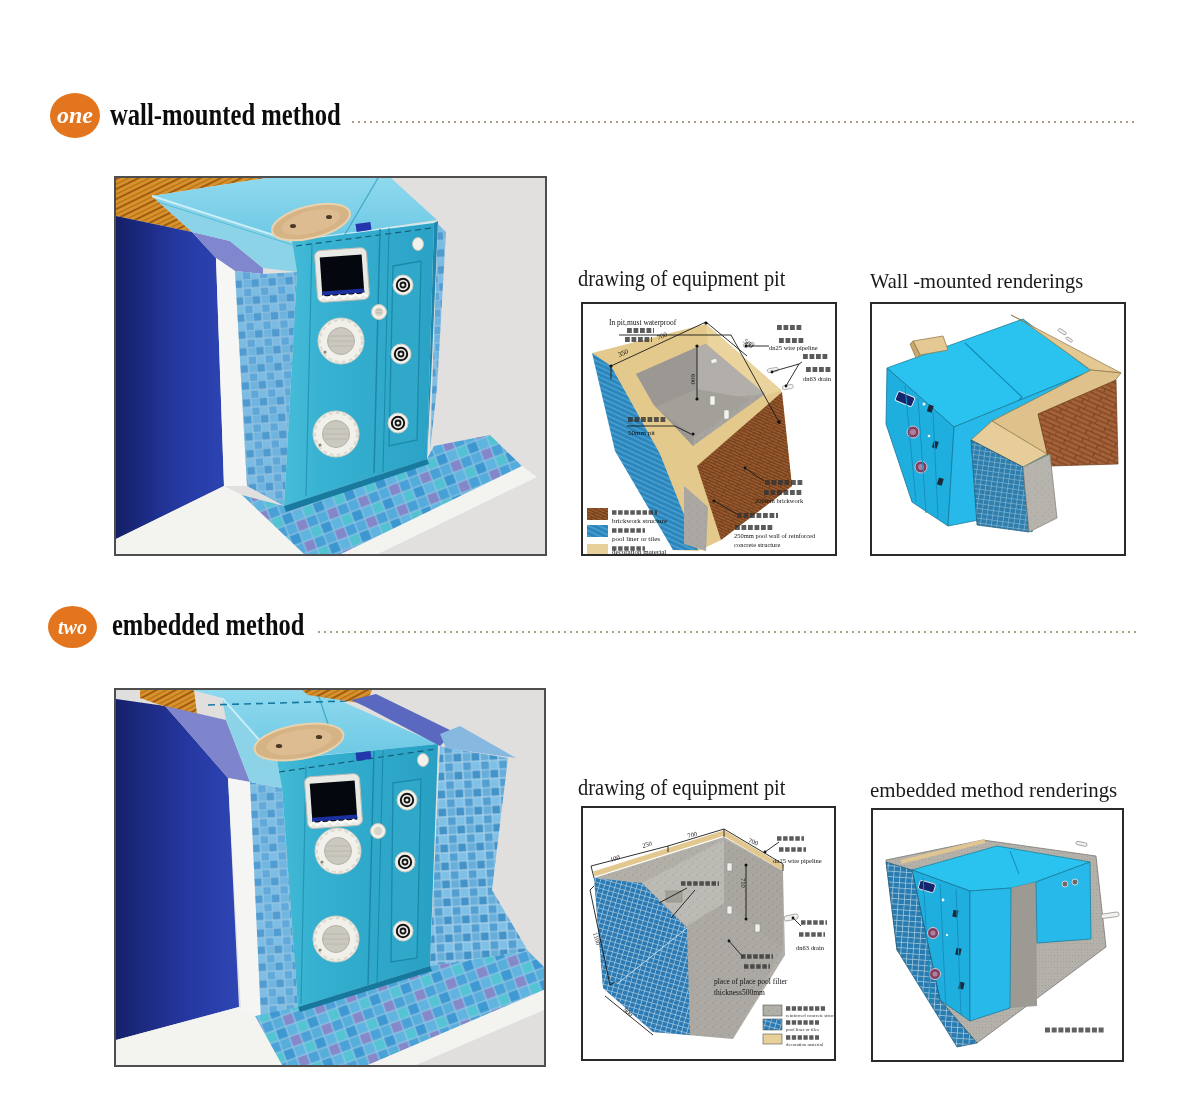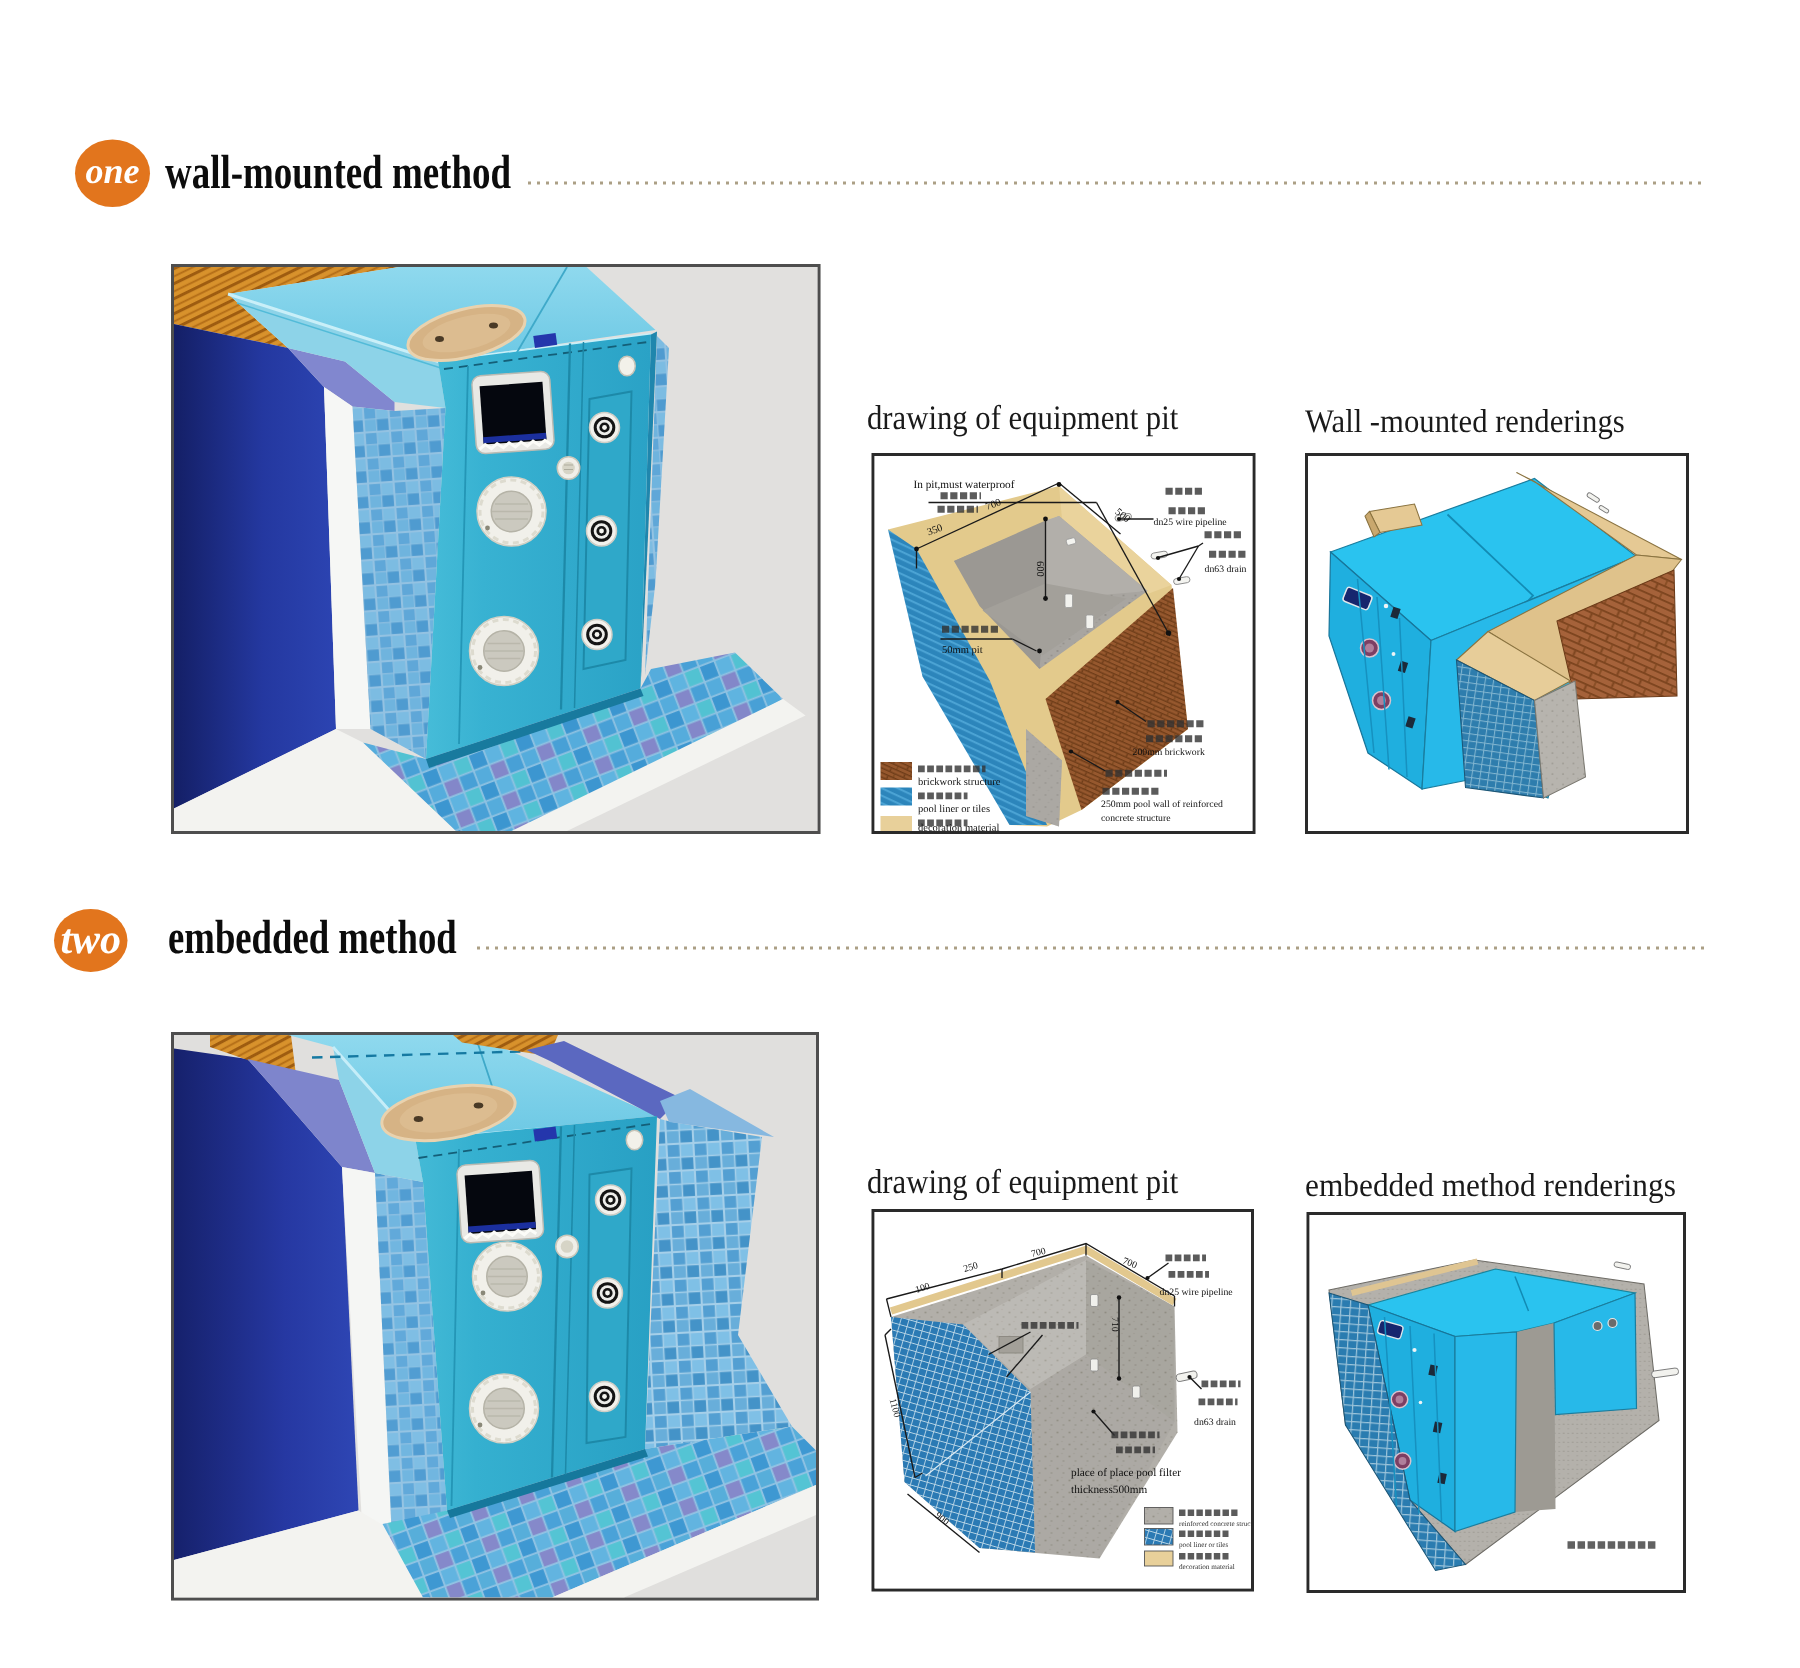--- a/index.html
+++ b/index.html
@@ -332,21 +332,21 @@
       <polygon points="151,163 178,150 185,214 157,228" fill="url(#speck2)" stroke="#7c7a72" stroke-width="0.7"></polygon>
 
       <polygon points="41,37 71,32 76,46 48,51" fill="#e5c994" stroke="#8a7340" stroke-width="0.7"></polygon>
       <polygon points="41,37 48,51 44,54 38,40" fill="#c9a86e" stroke="#8a7340" stroke-width="0.7"></polygon>
 
       <rect x="186" y="26" width="9" height="3" rx="1.5" fill="#f2f2ee" stroke="#777" stroke-width="0.6" transform="rotate(32 190 27)"></rect>
       <rect x="194" y="34" width="7" height="2.6" rx="1.3" fill="#f2f2ee" stroke="#777" stroke-width="0.6" transform="rotate(32 197 35)"></rect>
     </svg>
   </div>
 
-  <div class="badge" style="left:36px;top:574px;width:49px;height:42px;font-size:28px;">two</div>
+  <div class="badge" style="left:48px;top:574px;width:49px;height:42px;font-size:20px;">two</div>
   <div class="h1text" style="left:112px;top:574px;font-size:32px;transform:scaleX(0.765);">embedded method</div>
   <div class="dots" style="left:318px;top:599px;width:818px;"></div>
 
   <div class="pbox" style="left:114px;top:656px;width:428px;height:375px;">
     <svg width="428" height="375" viewBox="0 0 428 375" id="photo2">
       <defs>
         <pattern id="wtileB" width="17" height="17" patternUnits="userSpaceOnUse" patternTransform="rotate(-3)">
           <rect width="17" height="17" fill="#95c4e3"></rect>
           <rect x="0.7" y="0.7" width="7.3" height="7.3" fill="#61a9da"></rect>
           <rect x="8.7" y="0.7" width="7.6" height="7.6" fill="#7fbee4"></rect>

